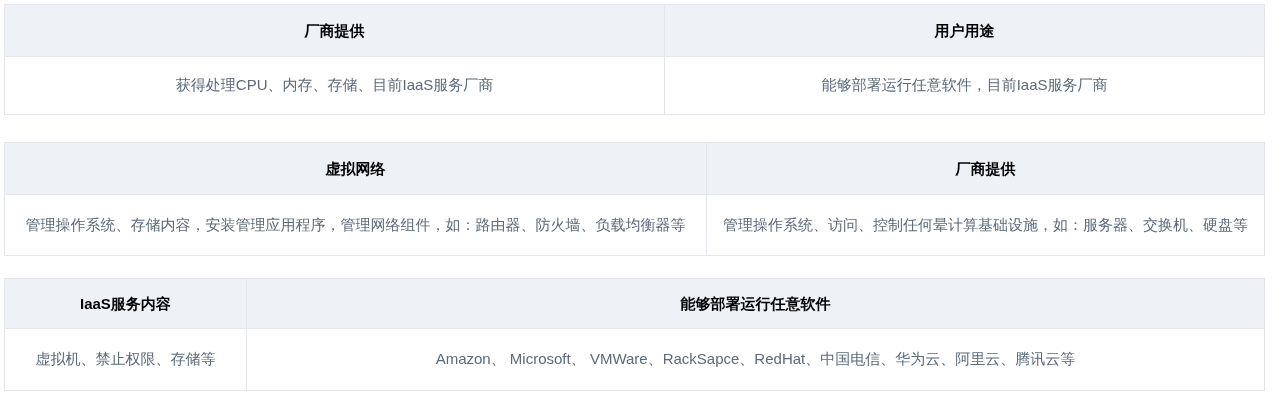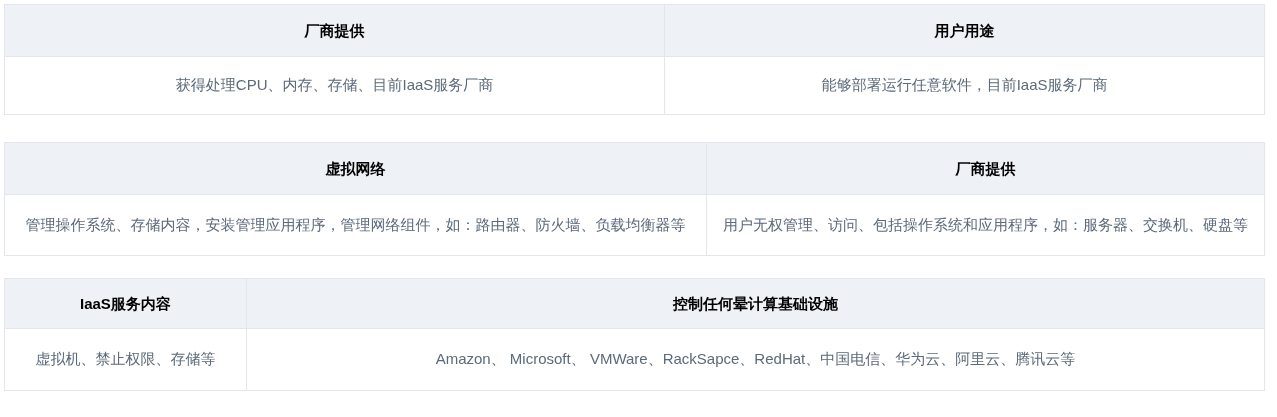--- a/index.html
+++ b/index.html
@@ -96,36 +96,36 @@
       </colgroup>
     <thead>
       <tr>
         <th>虚拟网络</th>
         <th>厂商提供</th>
       </tr>
     </thead>
     <tbody>
       <tr>
         <td>管理操作系统、存储内容，安装管理应用程序，管理网络组件，如：路由器、防火墙、负载均衡器等</td>
-        <td>用户无权管理、访问、包括操作系统和应用程序，如：服务器、交换机、硬盘等</td>
+        <td>管理操作系统、访问、控制任何晕计算基础设施，如：服务器、交换机、硬盘等</td>
       </tr>
     </tbody>
   </table>
 
   <div class="gap-2"></div>
 
   <table class="tbl t3">
     <colgroup>
         <col class="c1">
         <col class="c2">
       </colgroup>
     <thead>
       <tr>
         <th>IaaS服务内容</th>
-        <th>控制任何晕计算基础设施</th>
+        <th>能够部署运行任意软件</th>
       </tr>
     </thead>
     <tbody>
       <tr>
         <td>虚拟机、禁止权限、存储等</td>
         <td>Amazon、 Microsoft、 VMWare、RackSapce、RedHat、中国电信、华为云、阿里云、腾讯云等</td>
       </tr>
     </tbody>
   </table>
 

